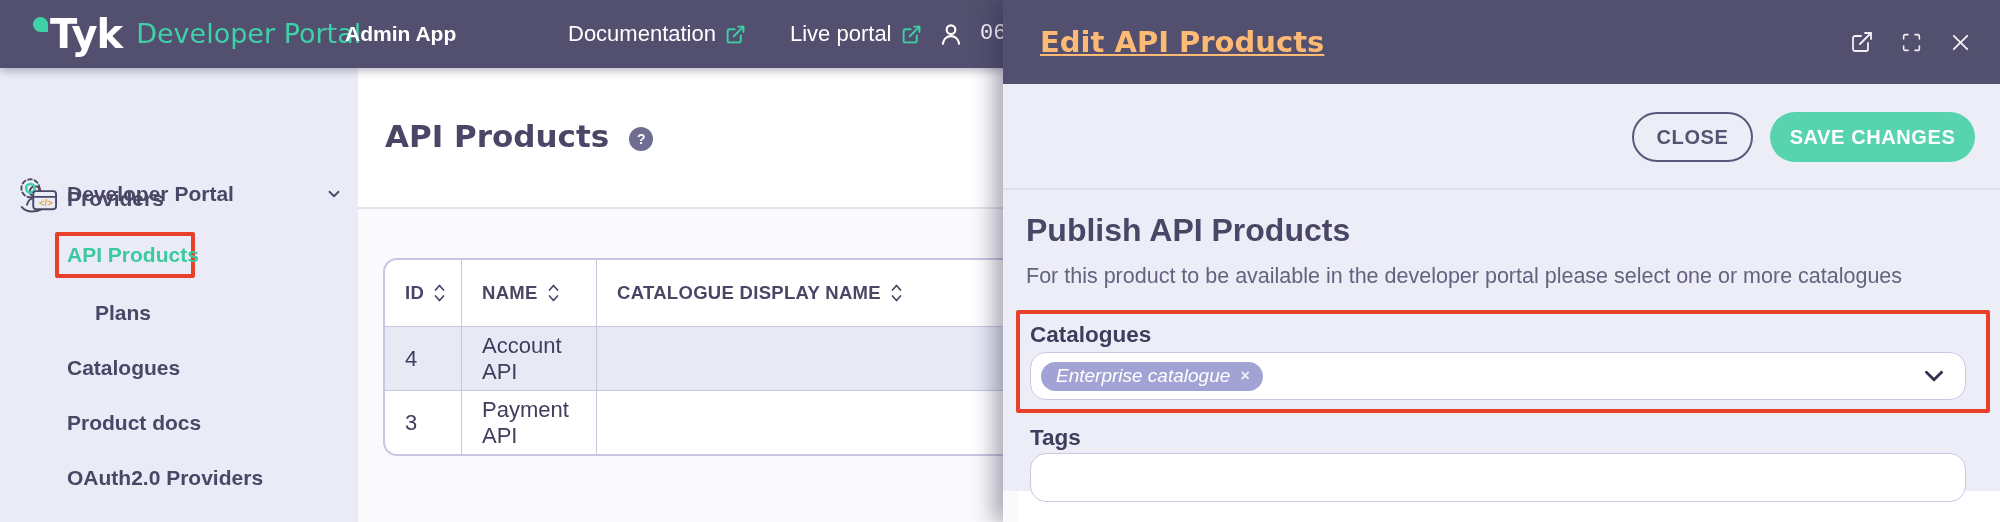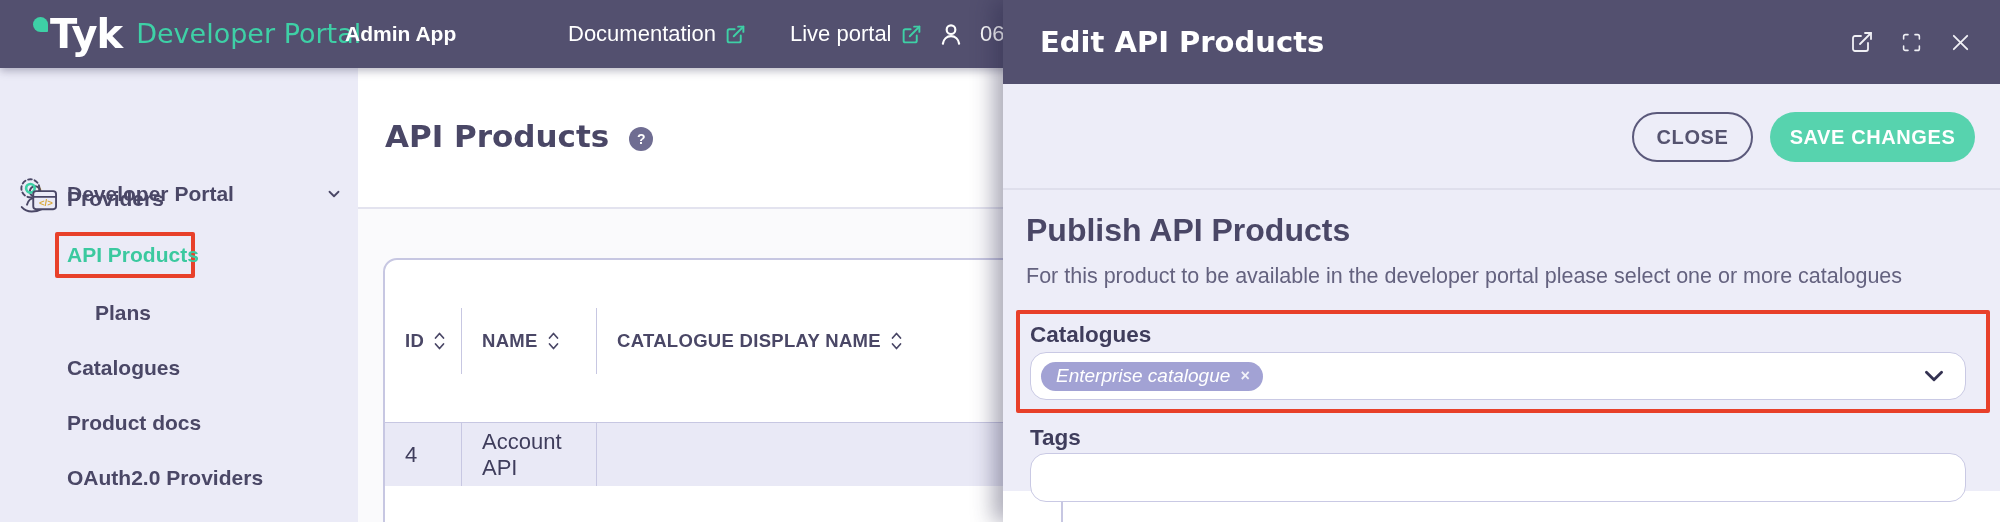--- a/index.html
+++ b/index.html
@@ -21,21 +21,21 @@
   .navbar .abs{position:absolute;top:50%;transform:translateY(-50%);}
   .logo-group{left:33px;display:flex;align-items:flex-start;}
   .leaf{width:15px;height:15px;background:var(--accent-teal);border-radius:8px 8px 1px 8px;margin-top:3px;}
   .logo-text{font-family:"DejaVu Sans",sans-serif;font-weight:bold;font-size:40px;line-height:40px;
     color:#fff;letter-spacing:-1px;margin-left:2px;}
   .logo-product{font-family:"DejaVu Sans",sans-serif;font-size:27px;line-height:40px;color:var(--accent-teal);margin-left:14px;}
   .admin-app{left:345px;color:#fff;font-size:21px;font-weight:bold;}
   .nav-link{display:flex;align-items:center;gap:9px;color:#fff;font-size:22px;cursor:pointer;}
   .nav-doc{left:568px;} .nav-live{left:790px;}
   .ext-icon{width:21px;height:21px;color:var(--accent-teal);}
-  .user{left:938px;display:flex;gap:16px;color:#fff;}
+  .user{left:938px;display:flex;gap:16px;color:#fff;font-family:Liberation Mono, monospace;}
   .user-icon{width:26px;height:26px;color:#fff;}
   .user-badge{font-size:22px;color:#fff;}
 
   
   .sidebar{position:absolute;left:0;top:68px;width:358px;height:454px;background:var(--sidebar-bg);z-index:2;}
   .side-row{position:absolute;left:0;width:100%;display:flex;align-items:center;cursor:pointer;}
   .side-row .icon{position:absolute;left:17px;}
   .side-label{position:absolute;left:67px;font-size:21px;font-weight:bold;color:var(--ink);white-space:nowrap;}
   .row-providers{top:63px;height:46px;transform:translateY(-50%);top:131px;text-align:right;}
   .row-devportal{top:126px;height:46px;transform:translateY(-50%);}
@@ -50,36 +50,36 @@
   .main{position:absolute;left:358px;top:68px;width:660px;height:454px;background:#fff;z-index:1;}
   .main-lower{position:absolute;left:0;top:140px;width:100%;height:314px;background:#fafafc;}
   .page-title-row{position:absolute;left:27px;top:50px;display:flex;align-items:center;gap:20px;}
   .page-title{font-family:"DejaVu Sans",sans-serif;font-weight:bold;font-size:31px;color:var(--ink);}
   .help-badge{width:24px;height:24px;border-radius:50%;background:#6f6d92;color:#fff;font-size:14px;
     font-weight:bold;display:flex;align-items:center;justify-content:center;margin-top:6px;cursor:pointer;}
   .main-divider{position:absolute;left:0;top:139px;width:700px;height:2px;background:#e3e3ef;}
 
   .ptable{position:absolute;left:25px;top:190px;width:680px;border:2px solid var(--table-border);
     border-radius:14px 0 0 14px;background:#fff;overflow:hidden;}
-  .trow{display:grid;grid-template-columns:77px 135px 1fr;margin-top:48px;}
+  .trow{display:grid;grid-template-columns:77px 135px 1fr;}
   .thead .cell{height:66px;font-size:18.5px;font-weight:bold;letter-spacing:.3px;color:var(--ink);}
   .cell{display:flex;align-items:center;padding-left:20px;border-right:1px solid var(--table-border);}
   .cell:last-child{border-right:none;}
   .tbody-row .cell{height:63px;font-size:22px;color:#3f3d5c;}
   .tbody-row{border-top:1px solid var(--table-border);}
   .r-alt{background:var(--row-highlight);}
   .sort-icon{width:13px;height:20px;margin-left:9px;color:var(--ink);flex:none;}
   .th{cursor:pointer;}
 
   
   .panel{position:absolute;left:1003px;top:0;width:997px;height:522px;z-index:10;
     box-shadow:-10px 0 20px rgba(40,38,70,.38);}
   .panel-header{position:absolute;left:0;top:0;width:100%;height:84px;background:var(--navbar-bg);
     display:flex;align-items:center;padding:0 28px 0 37px;}
-  .panel-title{font-family:"DejaVu Sans",sans-serif;font-weight:bold;font-size:29px;color:#ffffff;}
+  .panel-title{font-family:"DejaVu Sans",sans-serif;font-weight:bold;font-size:29px;color:#fdba74;text-decoration:underline;}
   .panel-hicons{margin-left:auto;display:flex;align-items:center;gap:27px;}
   .hicon{color:#f0f0f5;cursor:pointer;}
   .panel-body{position:absolute;left:0;top:84px;width:100%;height:407px;background:var(--panel-bg);}
   .actions{position:absolute;top:28px;right:25px;display:flex;gap:17px;}
   .btn{height:50px;border-radius:25px;font-size:20px;font-weight:bold;letter-spacing:.6px;
     display:flex;align-items:center;justify-content:center;cursor:pointer;font-family:"Liberation Sans",sans-serif;}
   .btn-close{width:121px;background:transparent;border:2.5px solid #5b597b;color:#55536f;}
   .btn-save{width:205px;background:var(--button-teal);border:none;color:#fff;}
   .panel-divider{position:absolute;left:0;top:104px;width:100%;height:2px;background:#dfdfec;}
   .section-title{position:absolute;left:23px;top:128px;font-size:32px;font-weight:bold;color:var(--ink);}

